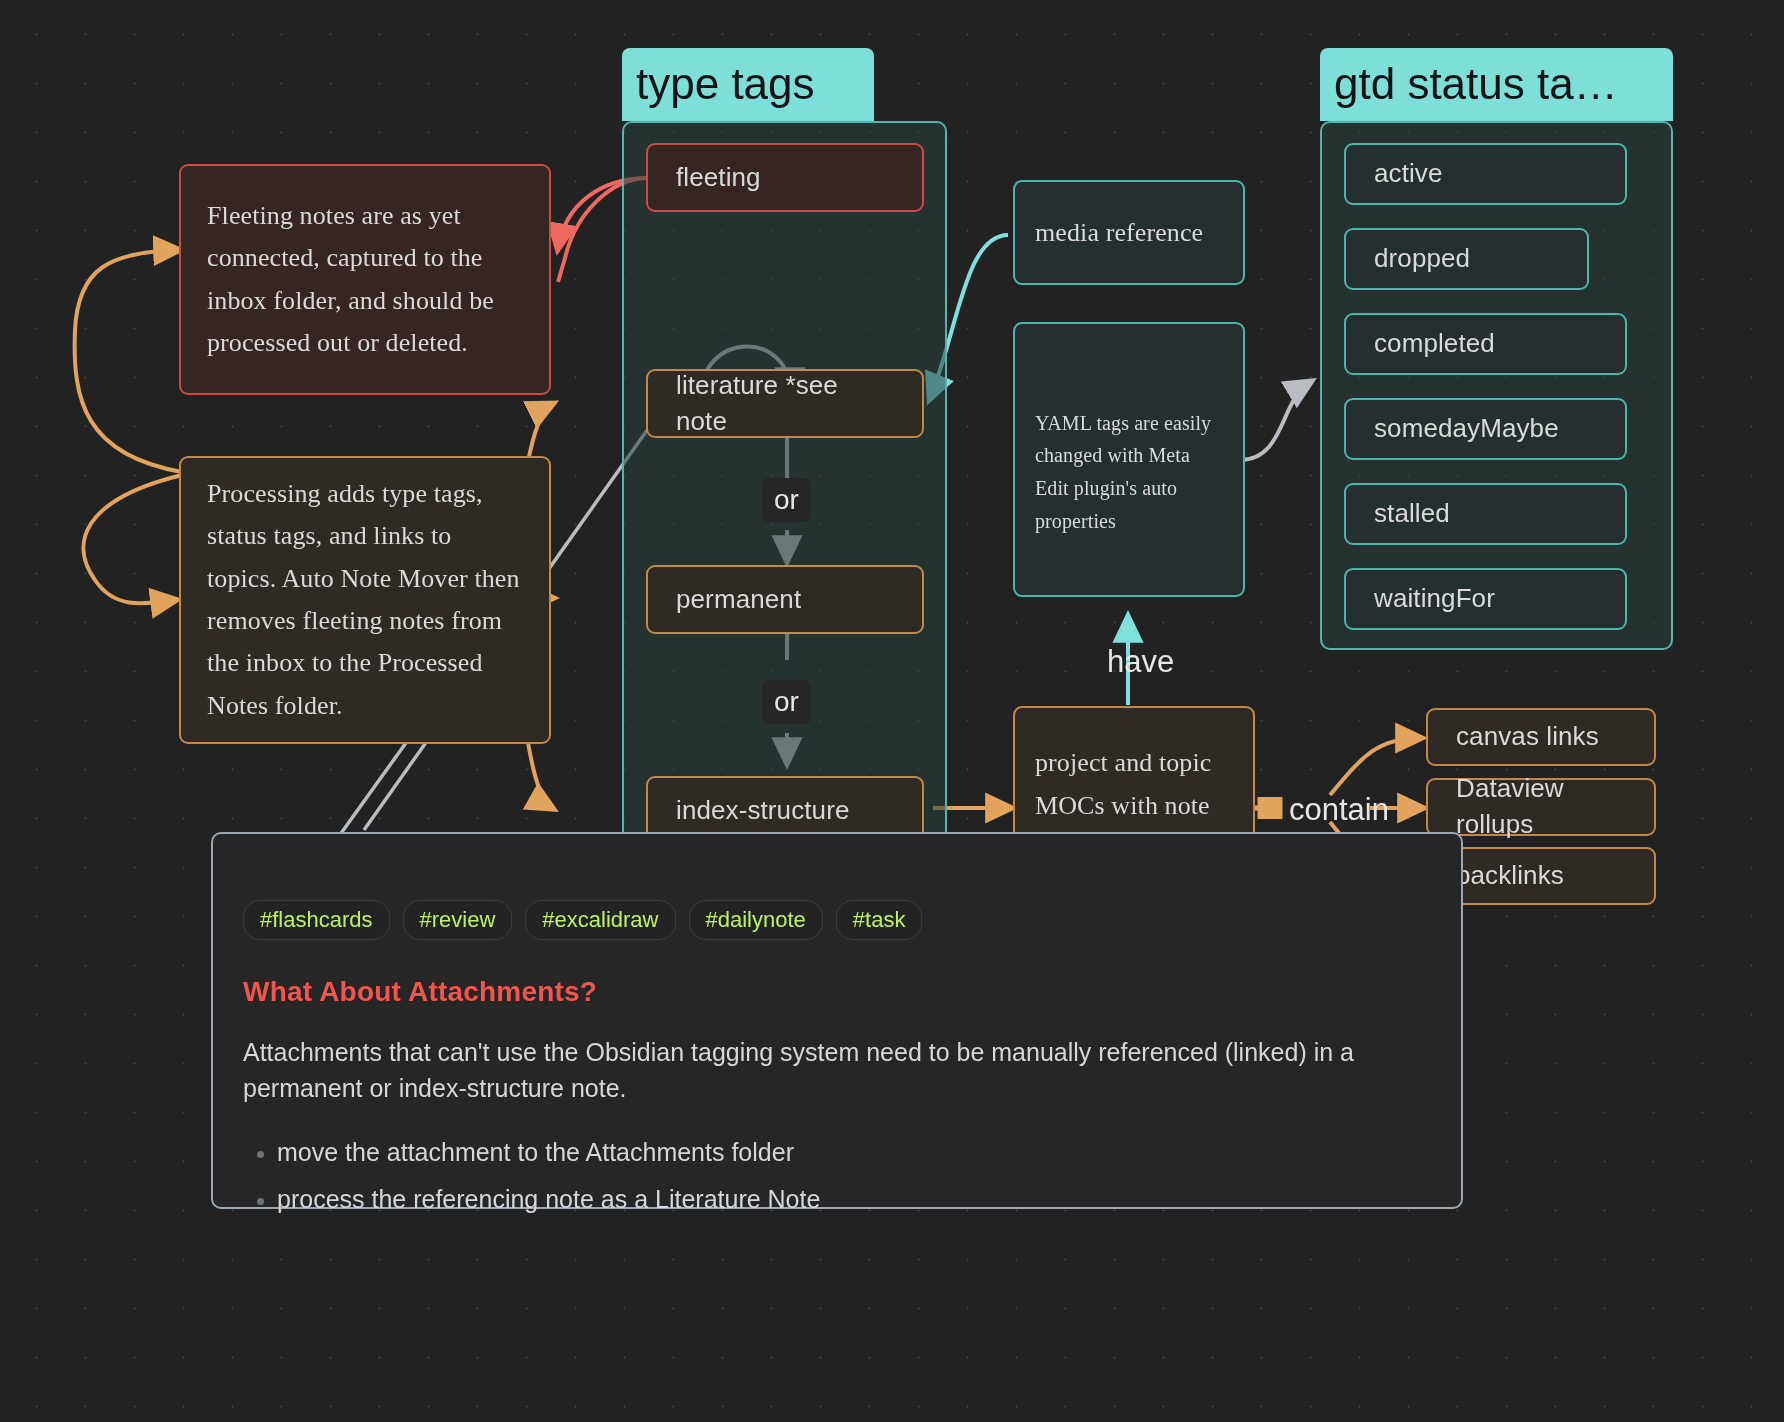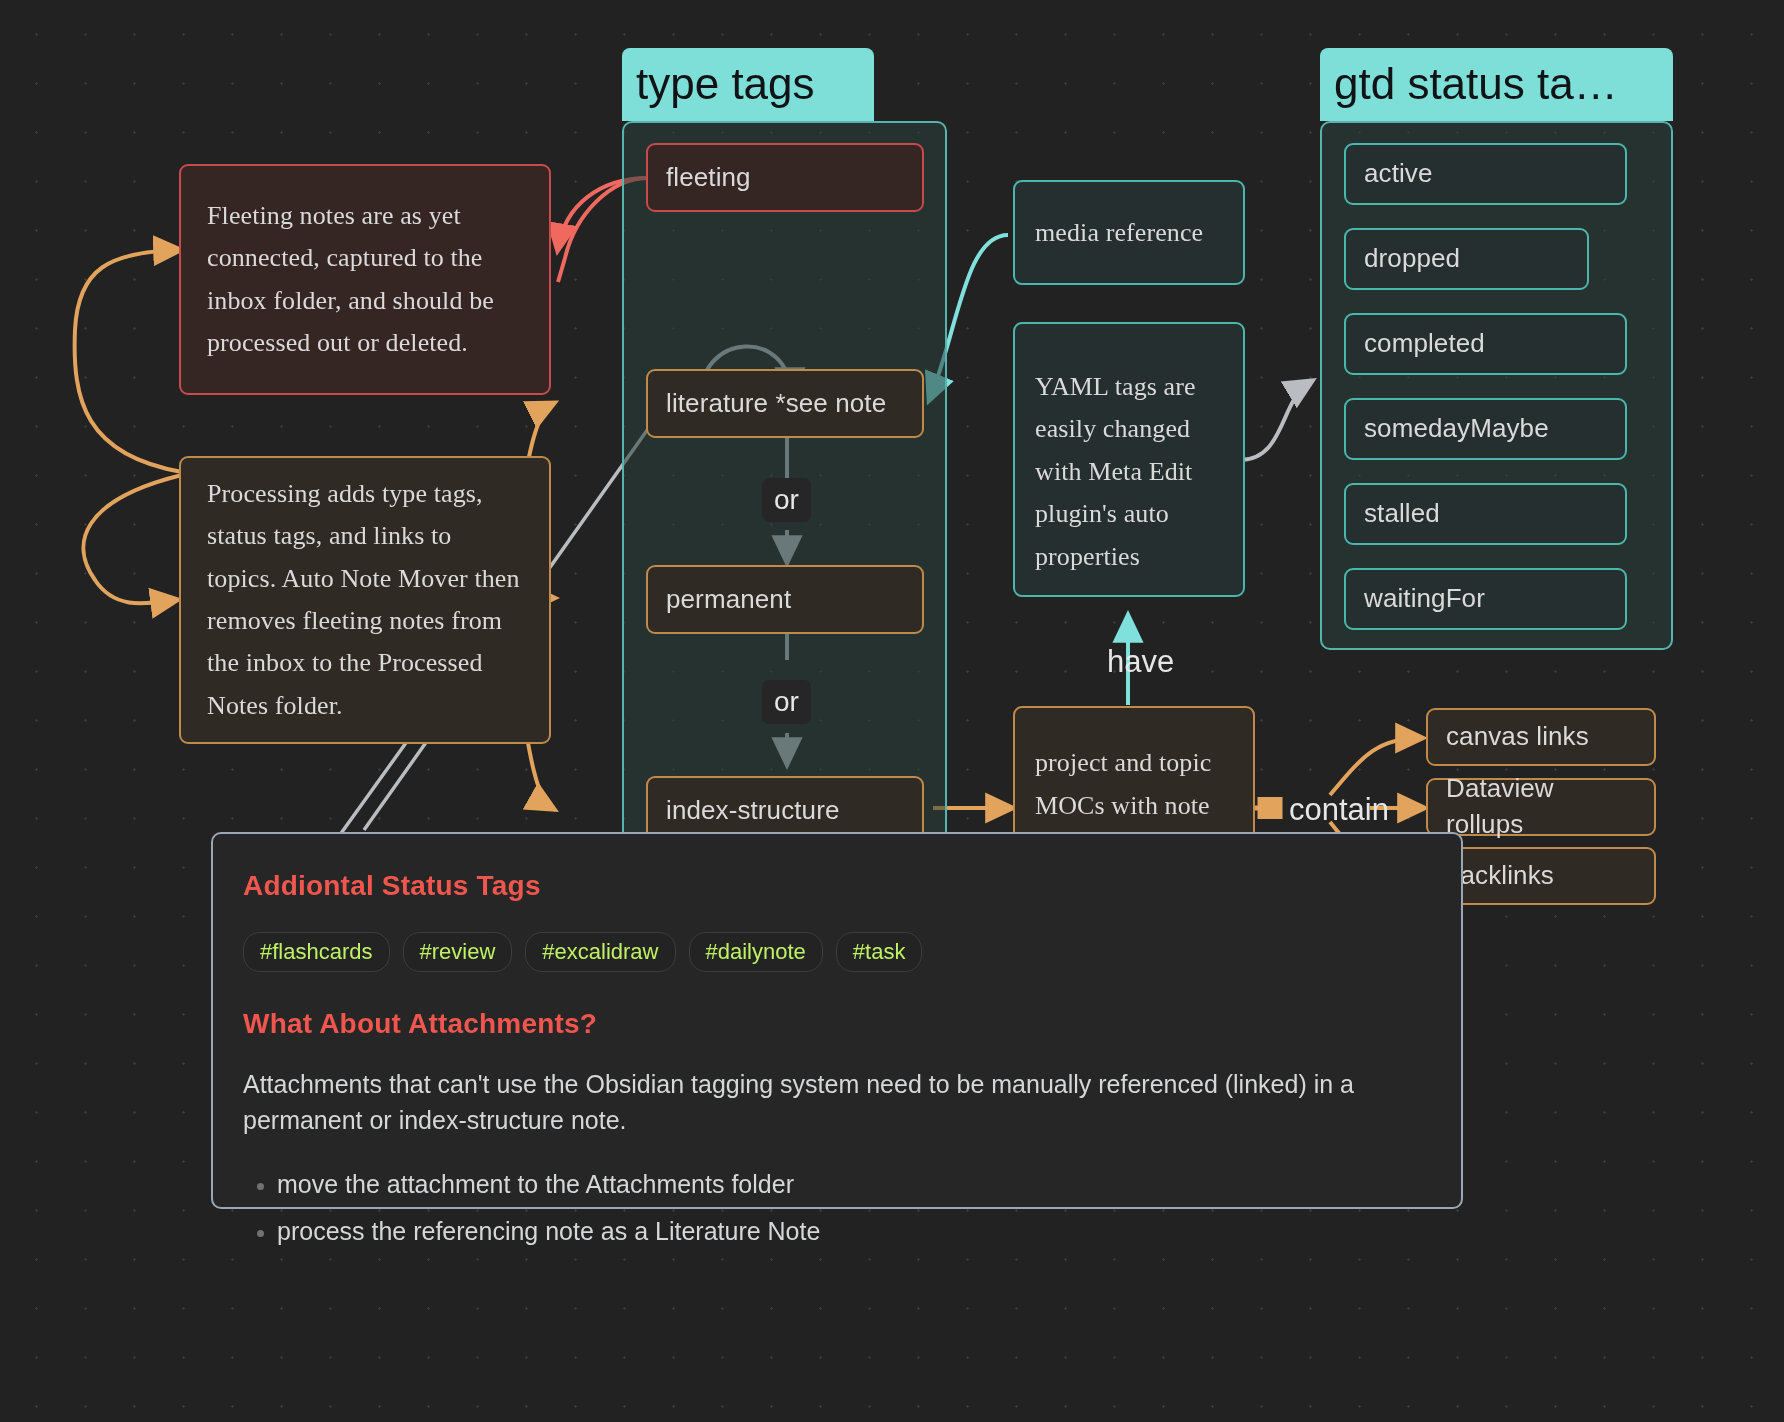--- a/index.html
+++ b/index.html
@@ -18,21 +18,21 @@
     background-size:49px 49px;
     background-position:12px 10px;
   }
 
   .svg-layer{ position:absolute; inset:0; width:1784px; height:1422px; pointer-events:none; }
 
   
   .node{
     position:absolute; border-radius:9px; border:2px solid;
     display:flex; align-items:center;
-    padding:0 18px;
+    padding:0 28px;
     font-size:26px; line-height:1.38; letter-spacing:.1px;
     color:#dadada;
   }
   .node.multiline{ align-items:center;font-family:Liberation Serif, serif; }
 
   
   .n-red   { border-color:#c84a4a; background:#352624; }
   .n-orange{ border-color:#c08a4a; background:#2f2a23; }
   .n-teal  { border-color:#4ab7ad; background:#262f30; }
 
@@ -196,21 +196,21 @@
 
 <div class="node n-orange multiline" style="left:179px; top:456px; width:372px; height:288px; padding:0 26px;">
   <span style="font-size:26px; line-height:1.63;">Processing adds type tags, status tags, and links to topics. Auto Note Mover then removes fleeting notes from the inbox to the Processed Notes folder.</span>
 </div>
 
 <div class="node n-teal multiline" style="left:1013px; top:180px; width:232px; height:105px; padding:0 20px;">
   <span style="font-size:26px; line-height:1.6;">media reference</span>
 </div>
 
 <div class="node n-teal multiline" style="left:1013px; top:322px; width:232px; height:275px; padding:0 20px;">
-  <span style="font-size:26px; line-height:1.63;margin-top:25px;">YAML tags are easily changed with Meta Edit plugin's auto properties</span>
+  <span style="font-size:20px; line-height:1.63;margin-top:25px;">YAML tags are easily changed with Meta Edit plugin's auto properties</span>
 </div>
 
 <div class="edge-label plain" style="left:1095px; top:638px;">have</div>
 
 <div class="node n-orange multiline" style="left:1013px; top:706px; width:242px; height:200px; padding:0 20px; overflow:hidden;">
   <span style="font-size:26px; line-height:1.63;">project and topic MOCs with note links</span>
 </div>
 
 <div class="edge-label plain" style="left:1277px; top:786px;">contain</div>
 
@@ -246,21 +246,20 @@
   </div>
   <div class="tb" title="Edit">
     <svg viewBox="0 0 24 24" width="30" height="30">
       <path d="M4.8 4.8h9.4M4.8 4.8v14.4h14.4v-8.6"></path>
       <path d="M14.9 9.6 20.4 4 22 5.6l-5.5 5.6-2.3.6z"></path>
     </svg>
   </div>
 </div>
 
 <div id="note-card">
-  <h3>Addiontal Status Tags</h3>
   <div class="tagrow">
     <span>#flashcards</span>
     <span>#review</span>
     <span>#excalidraw</span>
     <span>#dailynote</span>
     <span>#task</span>
   </div>
   <h3>What About Attachments?</h3>
   <p class="body">Attachments that can't use the Obsidian tagging system need to be manually referenced (linked) in a permanent or index-structure note.</p>
   <ul>

